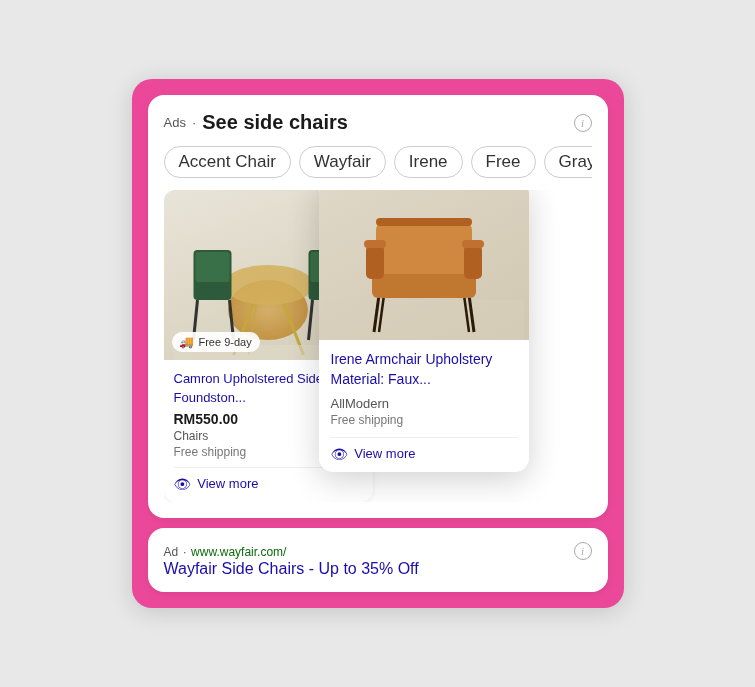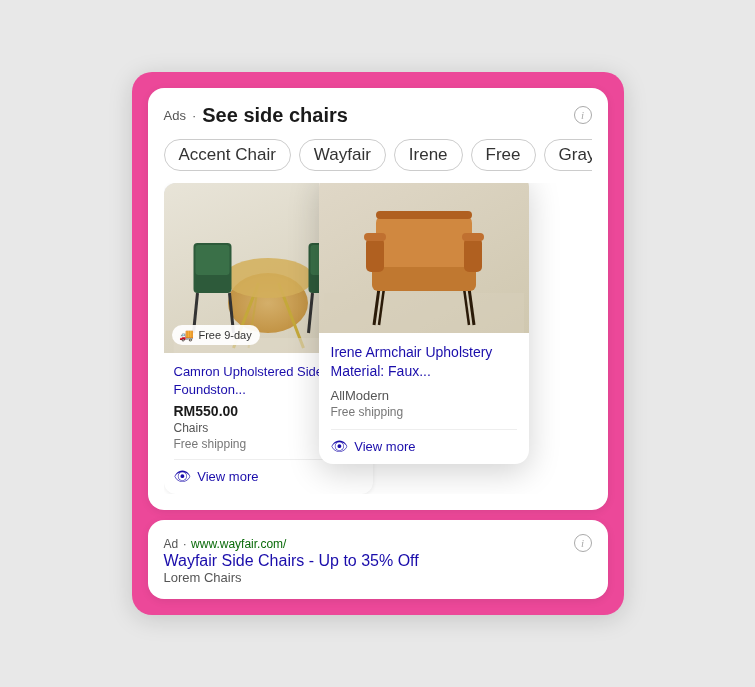--- a/index.html
+++ b/index.html
@@ -408,16 +408,15 @@
   <div class="wayfair-card">
     <div class="wayfair-header">
       <div>
         <span class="wayfair-ad-label">Ad</span>
         <span class="wayfair-ad-label">·</span>
         <span class="wayfair-url">www.wayfair.com/</span>
       </div>
       <div class="info-icon">i</div>
     </div>
     <div class="wayfair-title">Wayfair Side Chairs - Up to 35% Off</div>
-    <div class="wayfair-sub">Lorem Chairs</div>
   </div>
 
 </div>
 
 </body></html>

